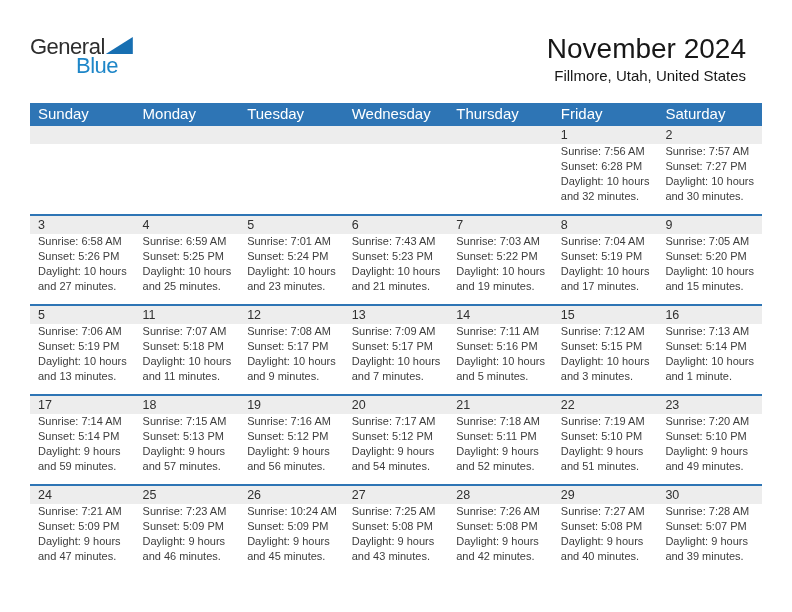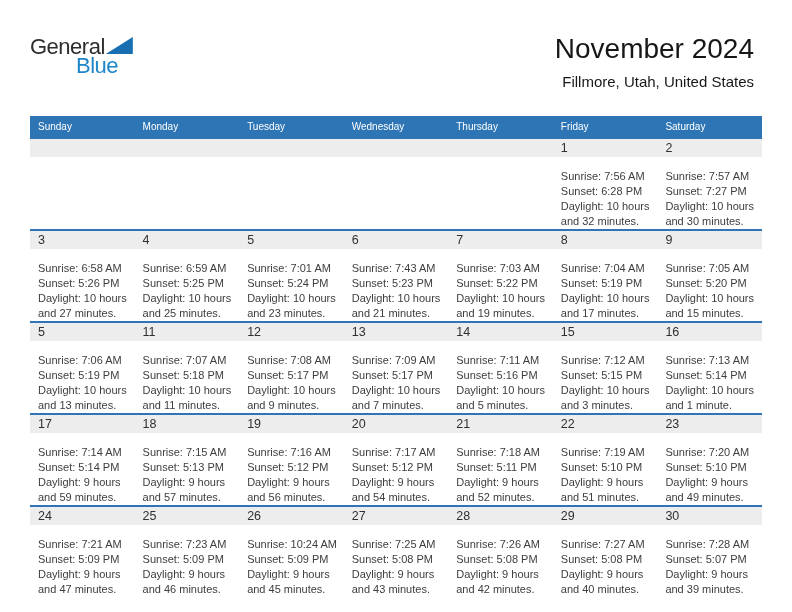--- a/index.html
+++ b/index.html
@@ -13,58 +13,58 @@
   * { box-sizing: border-box; margin: 0; padding: 0; }
   html, body { background: #ffffff; }
   body {
     width: 792px; height: 612px;
     font-family: "Liberation Sans", sans-serif;
     position: relative; overflow: hidden;
   }
   .page { position: absolute; left: 30px; top: 0; width: 732px; }
 
   
-  .header { position: relative; height: 116px; }
+  .header { position: relative; height: 103px; }
   .logo { position: absolute; left: 0; top: 36px; line-height: 1; }
   .logo-general {
     font-size: 22px; color: #2d2d2d; letter-spacing: -0.5px; font-weight: 400;
   }
   .logo-triangle {
     display: inline-block; width: 27px; height: 17px; margin-left: 1px;
     background: var(--triangle-blue);
     clip-path: polygon(0% 100%, 100% 100%, 100% 0%);
     vertical-align: baseline;
   }
   .logo-blue {
     font-size: 22px; color: var(--logo-blue); letter-spacing: -0.5px;
     margin: -3px 0 0 46px; font-weight: 400;
   }
-  .titles { position: absolute; right: 8px; top: 33px; text-align: right; }
+  .titles { position: absolute; right: 16px; top: 33px; text-align: right; }
   .title { font-size: 28px; color: #171717; font-weight: 400; line-height: 32px; }
-  .subtitle { font-size: 15px; color: #171717; font-weight: 400; margin-top: 8px; }
+  .subtitle { font-size: 15px; color: #171717; font-weight: 400; margin-top: 2px; }
 
   
   table.calendar {
     width: 732px; border-collapse: collapse; table-layout: fixed;
   }
   thead th {
     background: var(--accent); color: #ffffff;
-    font-size: 10px; font-weight: 400; text-align: left;
+    font-size: 15px; font-weight: 400; text-align: left;
     height: 22px; padding: 0 0 0 8px; vertical-align: middle; margin-top: 42px;
   }
   tbody td {
     height: 90px; vertical-align: top; padding: 0;
     border-top: 2px solid var(--accent); background: #ffffff;
   }
   .daynum {
     background: var(--band); height: 18px; line-height: 18px;
     padding-left: 8px; font-size: 12.5px; color: var(--text-dark);
   }
   .details {
-    padding: 12px 2px 0 8px; font-size: 11px; line-height: 15px;
+    padding: 0 2px 0 8px; font-size: 11px; line-height: 15px;
     color: var(--text-detail);
   }
 </style>
 </head>
 <body>
 
 <div class="page">
   <div class="header">
     <div class="logo">
       <span class="logo-general">General</span><span class="logo-triangle"></span>

